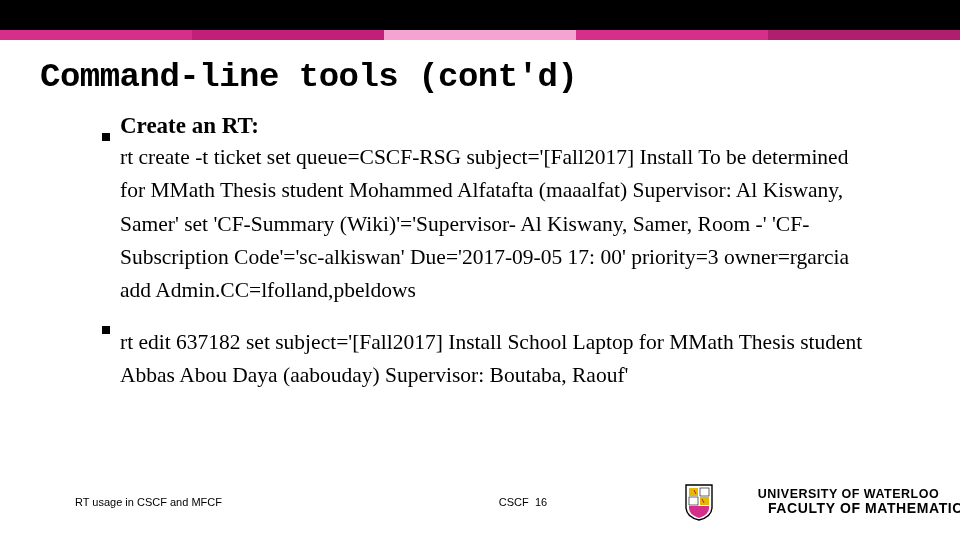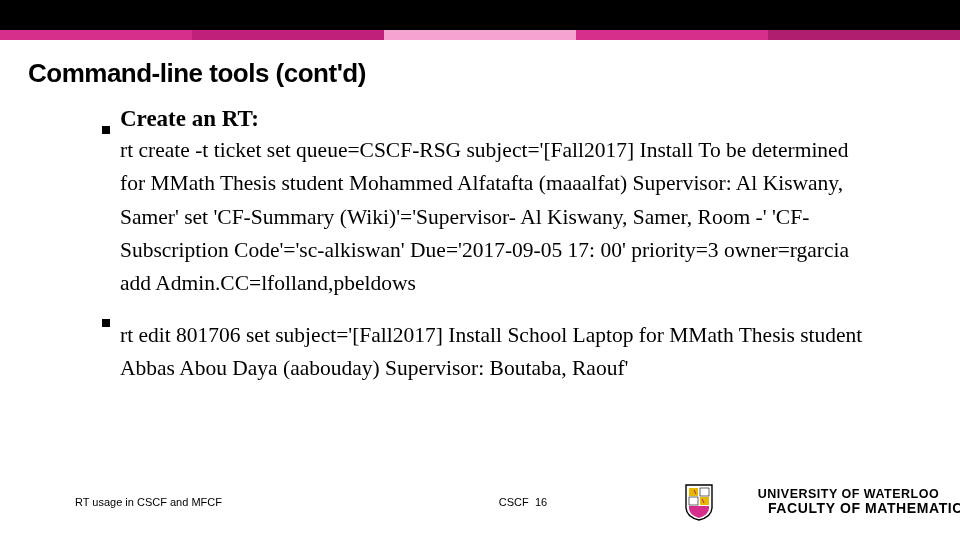--- a/index.html
+++ b/index.html
@@ -1,27 +1,27 @@
 <!DOCTYPE html>
 <html><head>
 <meta charset="utf-8">
 <style>
   * { margin: 0; padding: 0; box-sizing: border-box; }
   html, body { width: 960px; height: 540px; background: #fff; font-family: Arial, Helvetica, sans-serif; overflow: hidden; }
   .topbar { width: 100%; height: 30px; background: #000; }
   .stripe { width: 100%; height: 10px; display: flex; }
   .stripe > div { flex: 1; }
   .title {
-    font-family: Liberation Sans, sans-serif;
+    font-family: Liberation Mono, monospace;
     font-stretch: condensed;
     font-weight: 700;
-    font-size: 26px;
+    font-size: 34px;
     letter-spacing: -0.5px;
     color: #000;
-    padding: 18px 0 14px 28px;
+    padding: 18px 0 14px 40px;
   }
   .content { padding: 0 90px 0 120px; }
   .item { margin-bottom: 10px; }
   .bullet-row { display: flex; align-items: baseline; font-weight: bold; }
   .bullet {
     width: 8px; height: 8px; background: #000;
     margin-right: 10px; margin-left: -18px; flex: 0 0 8px;
     position: relative; top: 8px;
   }
   .head1 { font-family: "Times New Roman", Times, serif; font-size: 23px; line-height: 1.35; }
@@ -60,21 +60,21 @@
     <div class="bullet-row">
       <span class="bullet"></span>
       <span class="head1">Create an RT:</span>
     </div>
     <div class="body">rt create -t ticket set queue=CSCF-RSG subject='[Fall2017] Install To be determined for MMath Thesis student Mohammed Alfatafta (maaalfat) Supervisor: Al Kiswany, Samer' set 'CF-Summary (Wiki)'='Supervisor- Al Kiswany, Samer, Room -' 'CF-Subscription Code'='sc-alkiswan' Due='2017-09-05 17: 00' priority=3 owner=rgarcia add Admin.CC=lfolland,pbeldows</div>
   </div>
   <div class="item">
     <div class="bullet-row">
       <span class="bullet"></span>
     </div>
-    <div class="body">rt edit 801706 set subject='[Fall2017] Install School Laptop for MMath Thesis student Abbas Abou Daya (aabouday) Supervisor: Boutaba, Raouf'</div>
+    <div class="body">rt edit 637182 set subject='[Fall2017] Install School Laptop for MMath Thesis student Abbas Abou Daya (aabouday) Supervisor: Boutaba, Raouf'</div>
   </div>
 </div>
 
 <div class="footer">
   <div class="footer-left">RT usage in CSCF and MFCF</div>
   <div class="footer-center">
     <span>CSCF</span>&nbsp;&nbsp;<span>16</span>
   </div>
   <div class="footer-right">
     <svg class="logo" viewBox="0 0 30 38">

